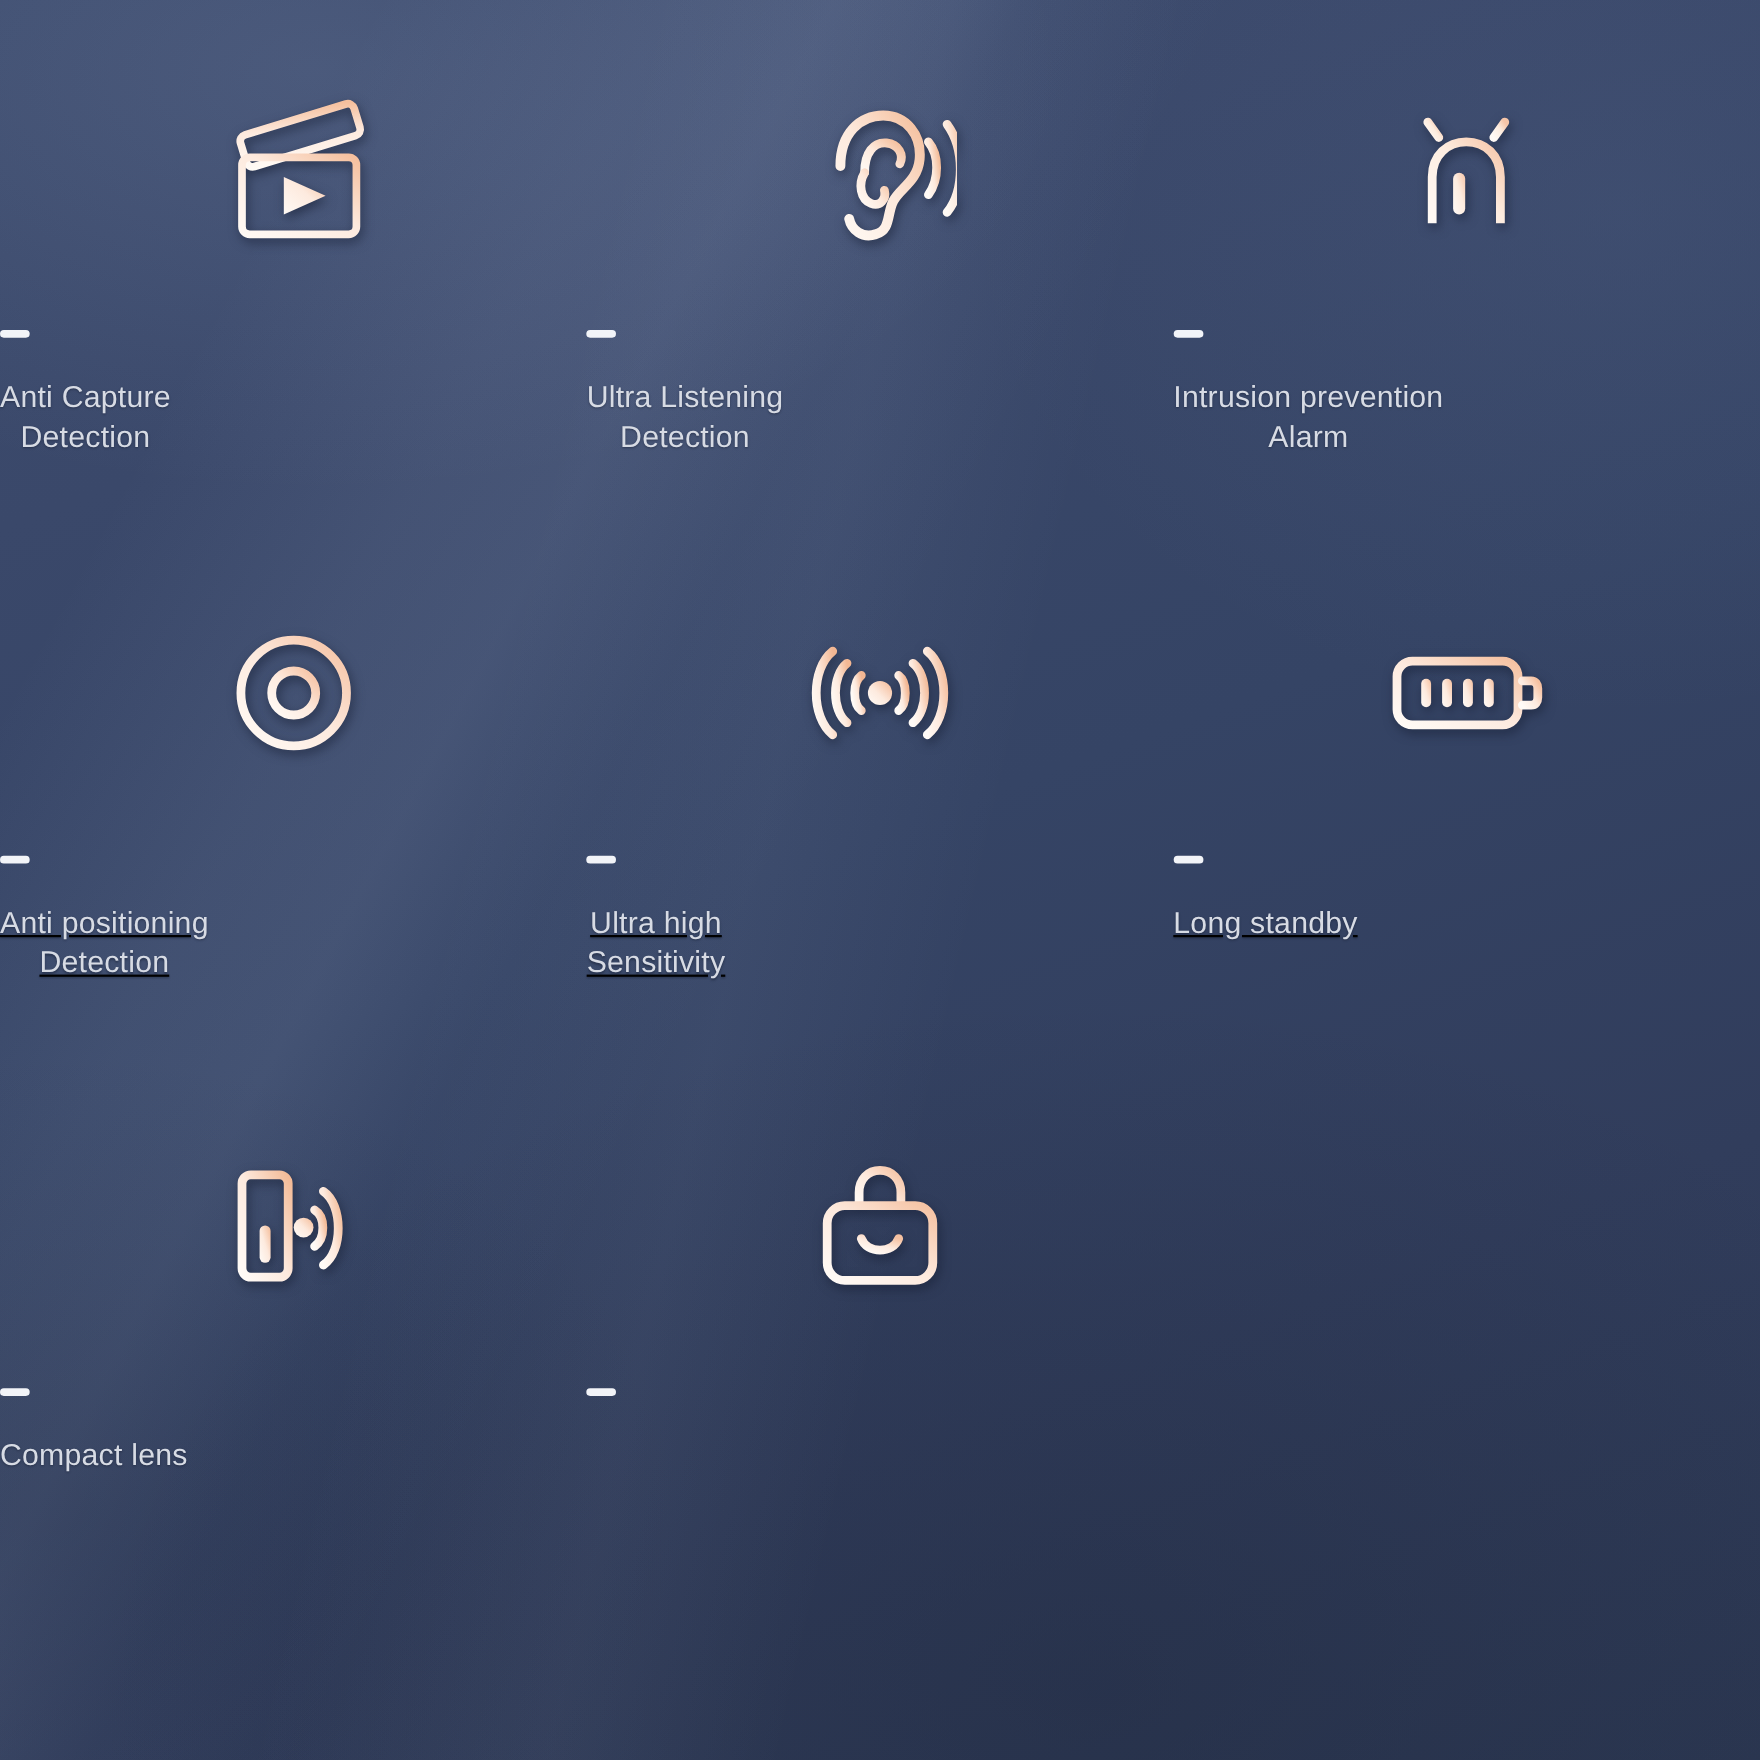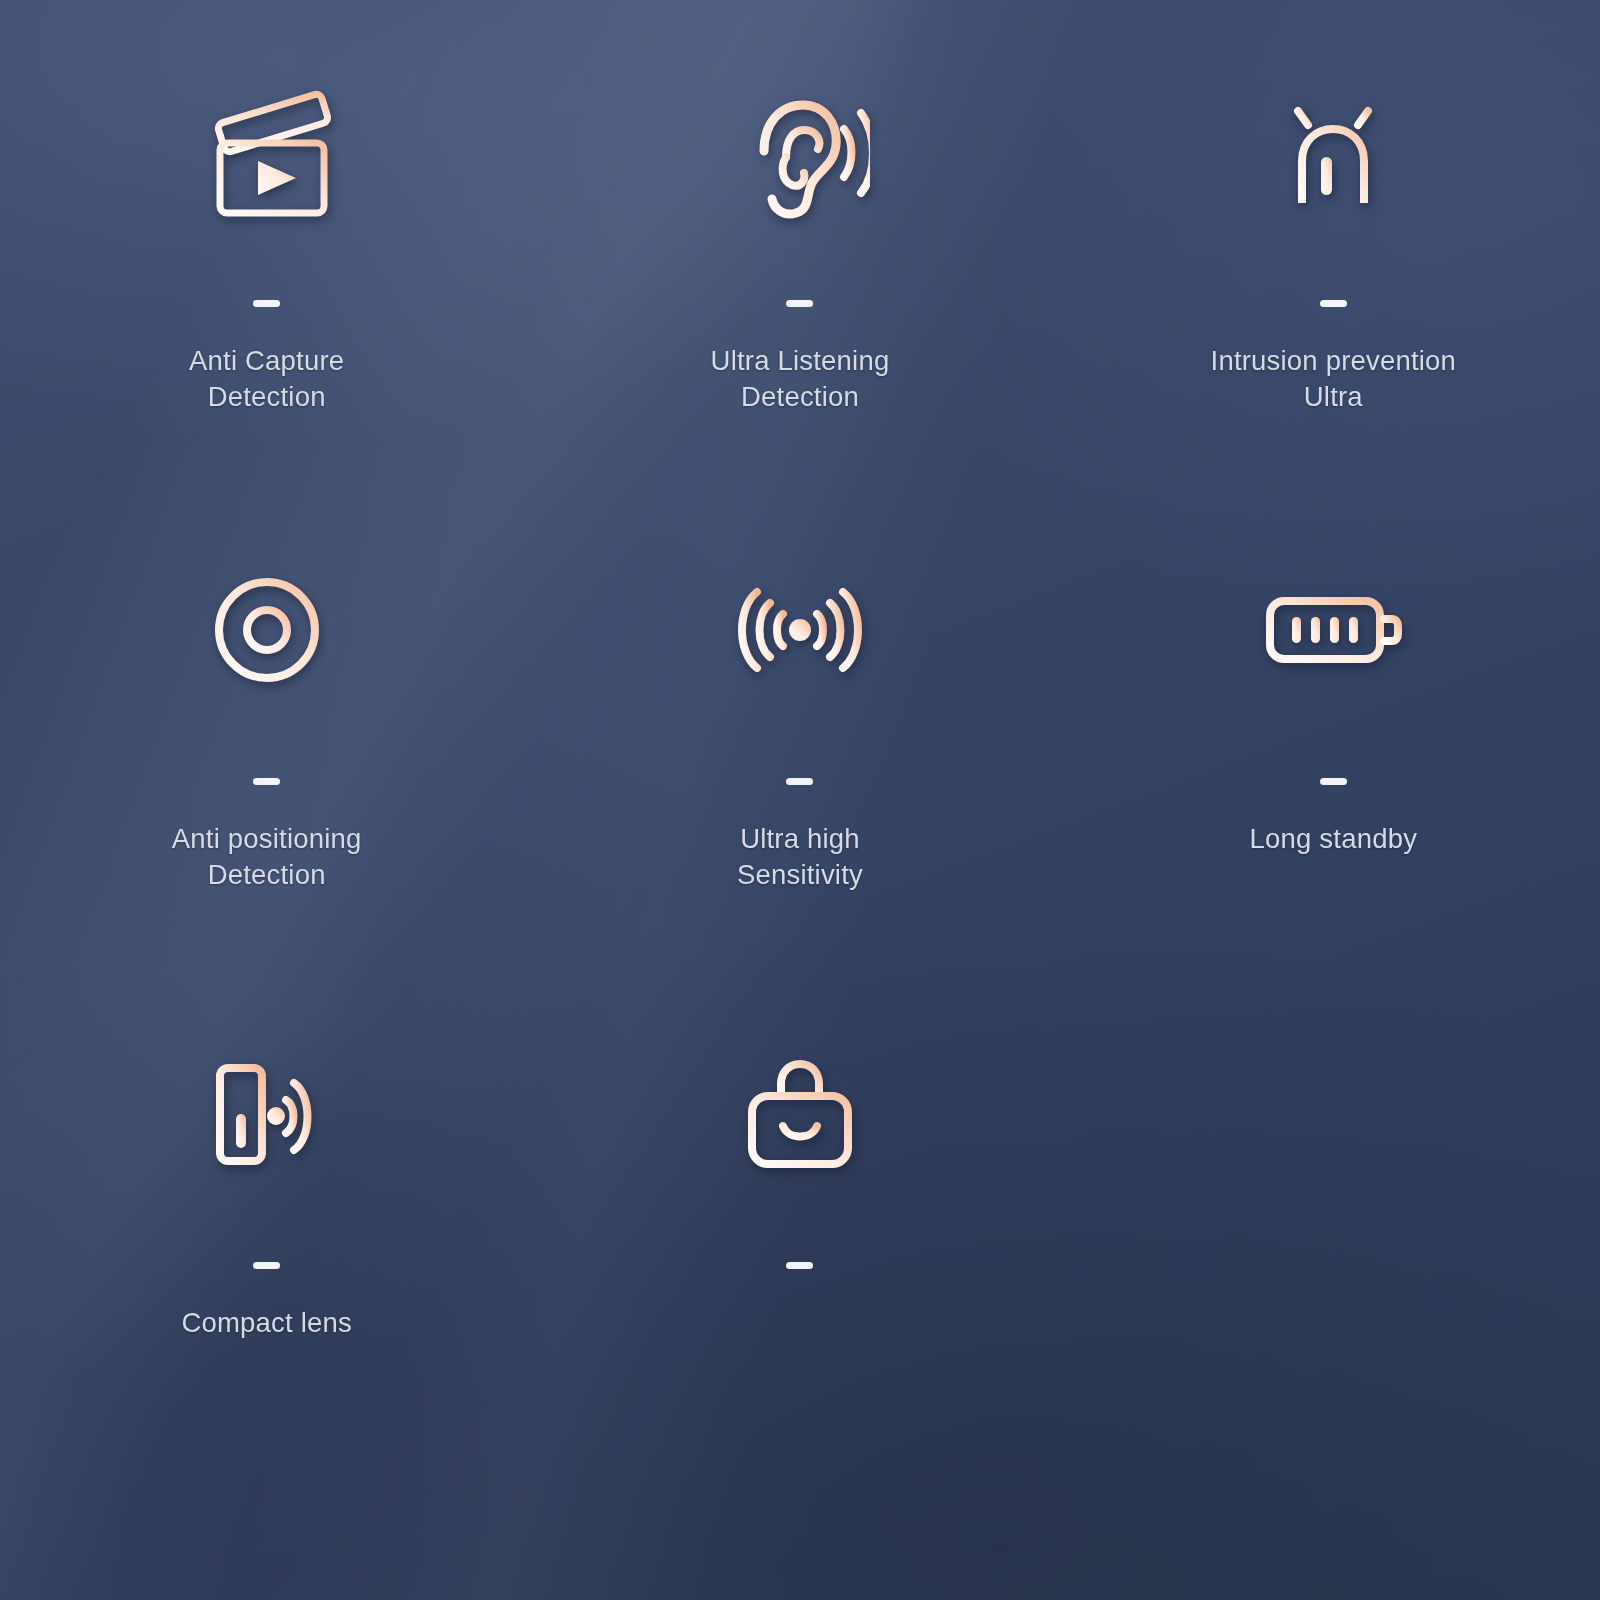--- a/index.html
+++ b/index.html
@@ -52,21 +52,21 @@
     width:1600px; height:1600px;
     display:grid;
     grid-template-columns:repeat(3,1fr);
     grid-template-rows:476px 476px 476px;
     padding-top:0;
   }
   .cell {
     position:relative;
     display:flex;
     flex-direction:column;
-    align-items:center;
+    align-items:flex-start;
   }
   .cell .icon-wrap {
     height:300px;
     display:flex;
     align-items:center;
     justify-content:center;
     width:100%;
   }
   .cell.r1 .icon-wrap { height:296px; padding-top:10px;}
   .cell.r2 .icon-wrap { height:296px; }
@@ -86,21 +86,21 @@
     letter-spacing:0.2px;
     font-weight:400;
     text-shadow:0 1px 2px rgba(15,22,40,0.45);
     max-width:330px;
   }
 
   svg.ico { display:block; filter: drop-shadow(2px 4px 5px rgba(18,26,45,0.55)); }
 
   
   .cell.r1 { padding-top:4px; }
-  .cell.r2 { padding-top:6px; }
+  .cell.r2 { padding-top:6px;text-decoration:underline; }
   .cell.r3 { padding-top:14px; }
 </style>
 </head>
 <body>
 
 <div id="bg-base"></div>
 <div id="bg-sheen-a"></div>
 <div id="bg-sheen-b"></div>
 <div id="bg-sheen-c"></div>
 
@@ -183,21 +183,21 @@
         <path d="M44 120 L44 78 C44 58, 58 46, 75 46 C92 46, 106 58, 106 78 L106 120" fill="none" stroke="url(#gC)" stroke-width="8" stroke-linejoin="round"></path>
 
         <rect x="63" y="74" width="11" height="38" rx="5.5" fill="url(#gC)"></rect>
 
         <line x1="26" y1="122" x2="124" y2="122" stroke="url(#gC)" stroke-width="9" stroke-linecap="round"></line>
       </svg>
     </div>
     <div class="divider-dash"></div>
     <div class="label">
       <span>Intrusion prevention</span><br>
-      <span>Ultra</span>
+      <span>Alarm</span>
     </div>
   </div>
 
   <div class="cell r2">
     <div class="icon-wrap">
       <svg class="ico" width="150" height="150" viewBox="0 0 150 150">
         <defs>
           <linearGradient id="gD" x1="0" y1="1" x2="1" y2="0">
             <stop offset="0" stop-color="#fffbf7"></stop>
               <stop offset="0.5" stop-color="#fdeade"></stop>

